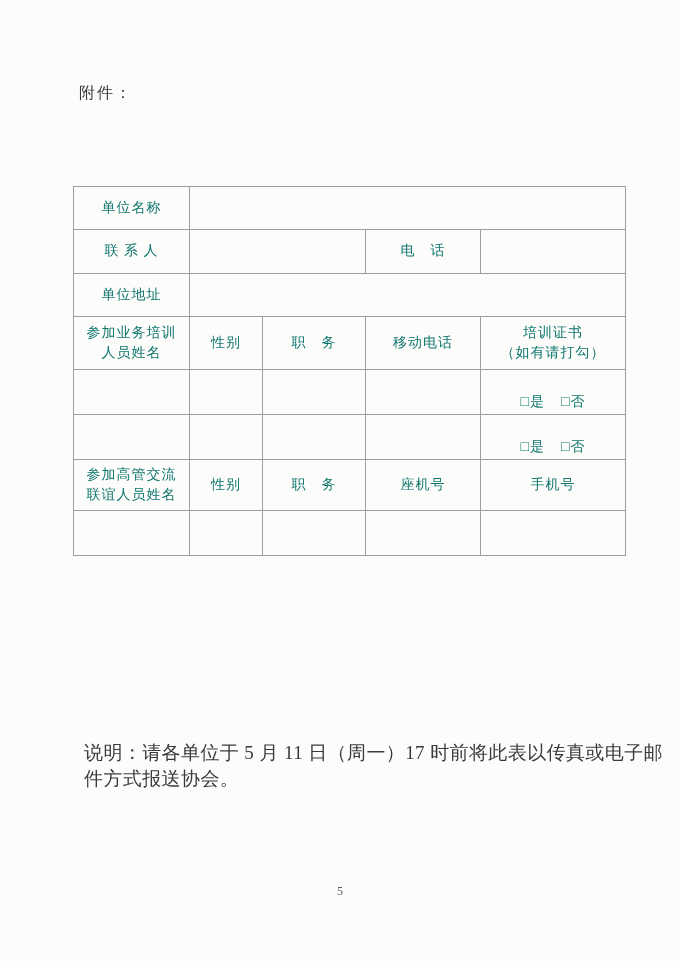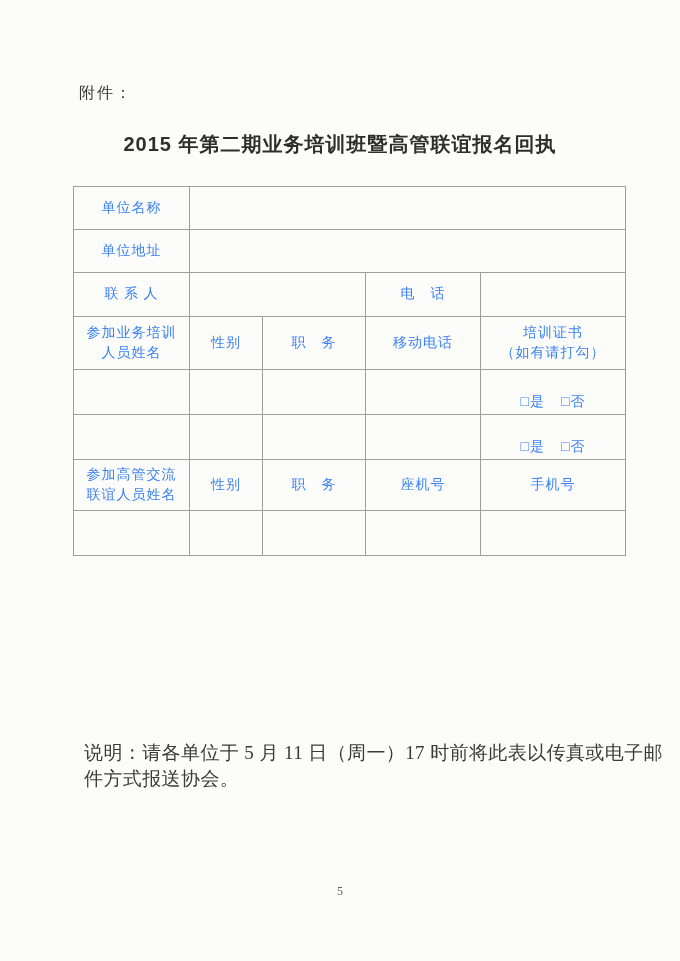--- a/index.html
+++ b/index.html
@@ -43,21 +43,21 @@
   }
   table.form td {
     border: 1px solid #9e9e9e;
     text-align: center;
     vertical-align: middle;
     font-size: 14px;
     letter-spacing: 1px;
     line-height: 1.45;
     white-space: pre-line;
     padding: 0;
-    color: #3b82f6;
+    color: #0f766e;
   }
   td.sm { font-size: 13px; letter-spacing: 0.5px; }
   .optwrap span { display: inline-block; }
   .optwrap .opt-gap { width: 16px; }
   .note1 {
     position: absolute;
     left: 84px;
     top: 740px;
     font-size: 19px;
     letter-spacing: 0.4px;
@@ -81,44 +81,43 @@
     color: #5d5d5d;
   }
 </style>
 </head>
 <body>
 
 <div class="page">
 
   <div class="attachment">附件：</div>
 
-  <div class="title">2015 年第二期业务培训班暨高管联谊报名回执</div>
 
   <table class="form">
     <colgroup>
       <col style="width:116px">
       <col style="width:73px">
       <col style="width:103px">
       <col style="width:115px">
       <col style="width:145px">
     </colgroup>
     <tbody>
       <tr style="height:43px">
         <td>单位名称</td>
         <td colspan="4"></td>
       </tr>
-      <tr style="height:43px">
-        <td>单位地址</td>
-        <td colspan="4"></td>
-      </tr>
       <tr style="height:44px">
         <td>联 系 人</td>
         <td colspan="2"></td>
         <td>电　话</td>
         <td></td>
+      </tr>
+      <tr style="height:43px">
+        <td>单位地址</td>
+        <td colspan="4"></td>
       </tr>
       <tr style="height:53px">
         <td class="sm">参加业务培训
 人员姓名</td>
         <td>性别</td>
         <td>职　务</td>
         <td>移动电话</td>
         <td class="sm">培训证书
 （如有请打勾）</td>
       </tr>

